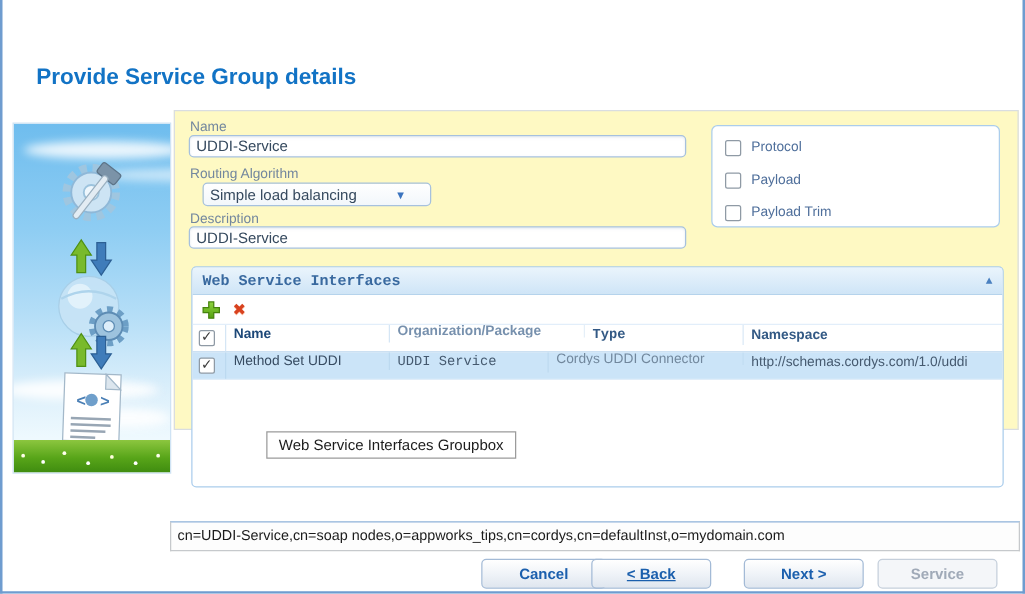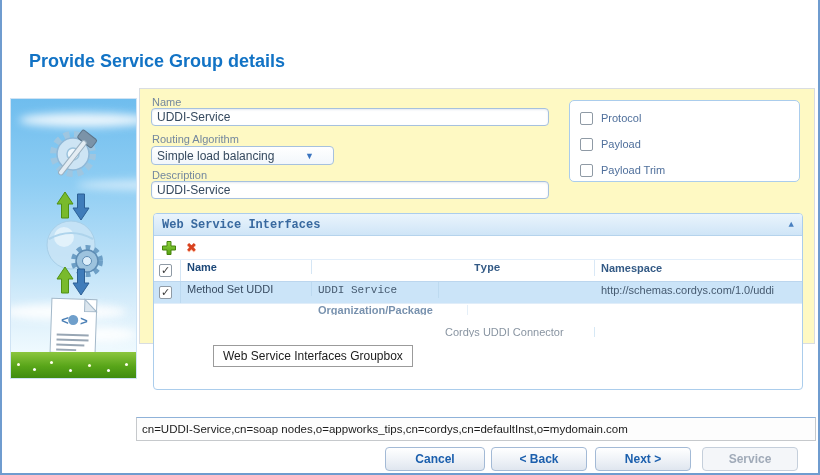--- a/index.html
+++ b/index.html
@@ -30,37 +30,37 @@
 
   
   .heading{ position:absolute; left:27px; top:51px; font-size:18px; font-weight:bold; color:#1273c5; }
 
   
   .sidebar{ position:absolute; left:8px; top:98px; width:127px; height:281px;
             border:1px solid #cfe3f4; overflow:hidden;
             background:linear-gradient(180deg,#6fbdee 0%,#8ecdf3 30%,#b5def7 55%,#dbeffb 76%,#eef9fe 90%); }
   .cloud{ position:absolute; background:#fff; border-radius:50%; filter:blur(4px); opacity:.85; }
   .c1{ left:8px; top:14px; width:72px; height:14px; }
-  .c2{ left:66px; top:36px; width:52px; height:10px; opacity:.6;margin-top:45px; }
+  .c2{ left:66px; top:36px; width:52px; height:10px; opacity:.6; }
   .c3{ left:-10px; top:205px; width:85px; height:16px; opacity:.9;font-family:Liberation Mono, monospace; }
   .c4{ left:55px; top:228px; width:70px; height:15px; opacity:.9; }
   .grass{ position:absolute; left:0; bottom:0; width:127px; height:26px;
           background:linear-gradient(180deg,#8cc63f,#58a519 55%,#3f8c10); }
   .flower{ position:absolute; left:6px; bottom:12px; width:3px; height:3px; border-radius:50%; background:#fffde8;
           box-shadow:16px 5px 0 #fff,33px -2px 0 #ffe,52px 6px 0 #fff,71px 1px 0 #ffd,90px 6px 0 #fff,108px 0 0 #ffe; }
   .artsvg{ position:absolute; left:0; top:0; }
 
   
   .panel{ position:absolute; left:137px; top:88px; width:676px; height:256px;
           border:1px solid #d9dde1; background:#fef9c3; }
   .lbl{ position:absolute; font-size:11px; color:#73879e; }
   .inp{ position:absolute; height:18px; border:1px solid #a6c1de; border-radius:4px; background:#fff;
         font-family:inherit; font-size:12px; color:#35495e; padding:0 5px; outline:none;
         box-shadow:inset 0 1px 2px rgba(150,170,195,.25); }
-  .selectbox{ position:absolute; left:11px; top:57px; width:183px; height:19px; border:1px solid #a6c1de;
+  .selectbox{ position:absolute; left:22px; top:57px; width:183px; height:19px; border:1px solid #a6c1de;
         border-radius:4px; background:linear-gradient(180deg,#fff,#f2f7fb); display:flex; align-items:center;
         font-size:12px; color:#35495e; padding:0 5px; cursor:default; }
   .selectbox .arr{ margin-left:auto; font-size:9px; color:#3b74bf; padding-right:14px; }
 
   .optbox{ position:absolute; left:429px; top:11px; width:231px; height:82px;
            border:1px solid #abcdec; border-radius:5px; background:#fff; }
   .optrow{ position:absolute; left:10px; height:14px; display:flex; align-items:center; }
   .optrow .olbl{ margin-left:8px; font-size:11px; color:#4f6f9b; }
 
   .cb{ width:13px; height:13px; border:1px solid #8f9aa5; background:#fff; border-radius:2px;
@@ -98,21 +98,21 @@
   .statusbar{ position:absolute; left:134px; top:417px; width:680px; height:24px;
               border:1px solid #c6c9cc; border-top:1px solid #8fb2d9; background:#fdfdfd;
               line-height:22px; padding-left:5px; font-size:11.5px; color:#1b1b1b; white-space:nowrap; }
 
   
   .wbtn{ position:absolute; top:447px; height:24px; border:1px solid #a3bad6; border-radius:4px;
          background:linear-gradient(180deg,#ffffff,#eef2f7 55%,#dfe6ef);
          font-family:inherit; font-size:12px; font-weight:bold; color:#1b5fad; text-align:center; cursor:default; }
   .wbtn:disabled,.wbtn.disabled{ color:#a0aab8; border-color:#c5cfdb; background:#f4f6f9; }
   .btn-cancel{ left:383px; width:100px; }
-  .btn-back{ left:489px; width:96px; }
+  .btn-back{ left:471px; width:96px;text-decoration:underline; }
   .btn-next{ left:593px; width:96px; }
   .btn-finish{ left:700px; width:96px; }
 </style>
 </head>
 <body>
 
 <div class="win">
 
 
   <div class="heading">Provide Service Group details</div>

